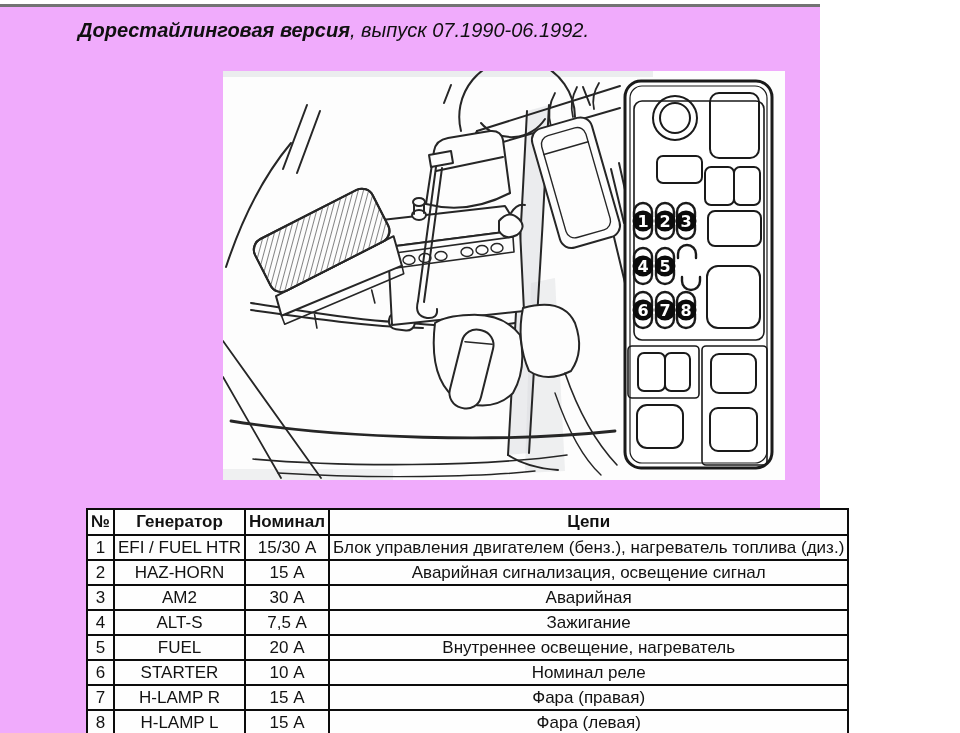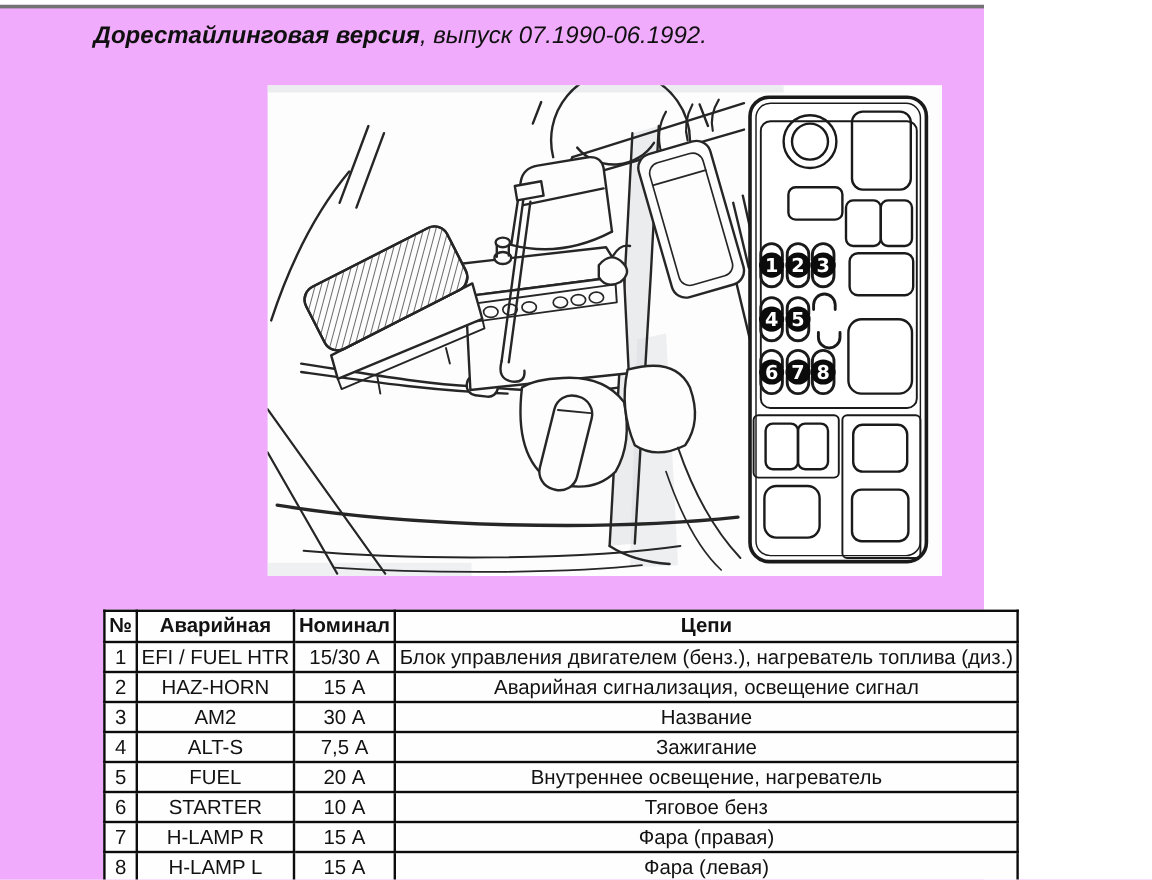--- a/index.html
+++ b/index.html
@@ -263,21 +263,21 @@
   <table class="fuses">
     <colgroup>
       <col style="width:45px">
         <col style="width:142px">
         <col style="width:86px">
         <col style="width:565px">
     </colgroup>
     <thead>
       <tr>
         <th>№</th>
-        <th>Аварийная</th>
+        <th>Генератор</th>
         <th>Номинал</th>
         <th>Цепи</th>
       </tr>
     </thead>
     <tbody>
       <tr>
         <td>1</td>
         <td>EFI / FUEL HTR</td>
         <td>15/30 А</td>
         <td>Блок управления двигателем (бенз.), нагреватель топлива (диз.)</td>
@@ -285,39 +285,39 @@
       <tr>
         <td>2</td>
         <td>HAZ-HORN</td>
         <td>15 А</td>
         <td>Аварийная сигнализация, освещение сигнал</td>
       </tr>
       <tr>
         <td>3</td>
         <td>AM2</td>
         <td>30 А</td>
-        <td>Название</td>
+        <td>Аварийная</td>
       </tr>
       <tr>
         <td>4</td>
         <td>ALT-S</td>
         <td>7,5 А</td>
         <td>Зажигание</td>
       </tr>
       <tr>
         <td>5</td>
         <td>FUEL</td>
         <td>20 А</td>
         <td>Внутреннее освещение, нагреватель</td>
       </tr>
       <tr>
         <td>6</td>
         <td>STARTER</td>
         <td>10 А</td>
-        <td>Тяговое бенз</td>
+        <td>Номинал реле</td>
       </tr>
       <tr>
         <td>7</td>
         <td>H-LAMP R</td>
         <td>15 А</td>
         <td>Фара (правая)</td>
       </tr>
       <tr>
         <td>8</td>
         <td>H-LAMP L</td>

